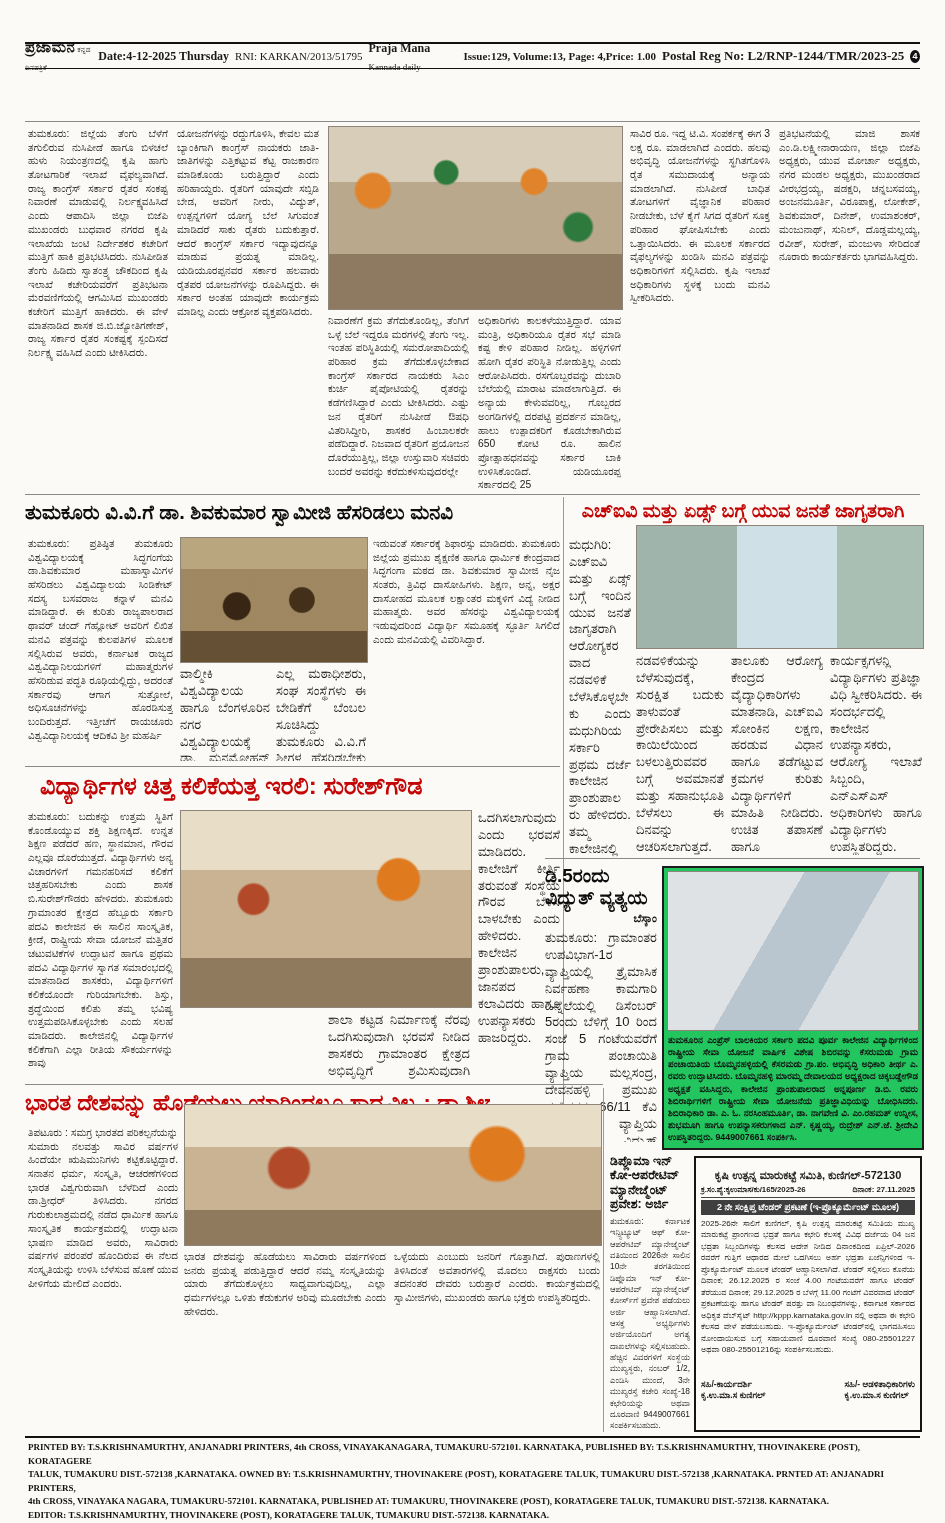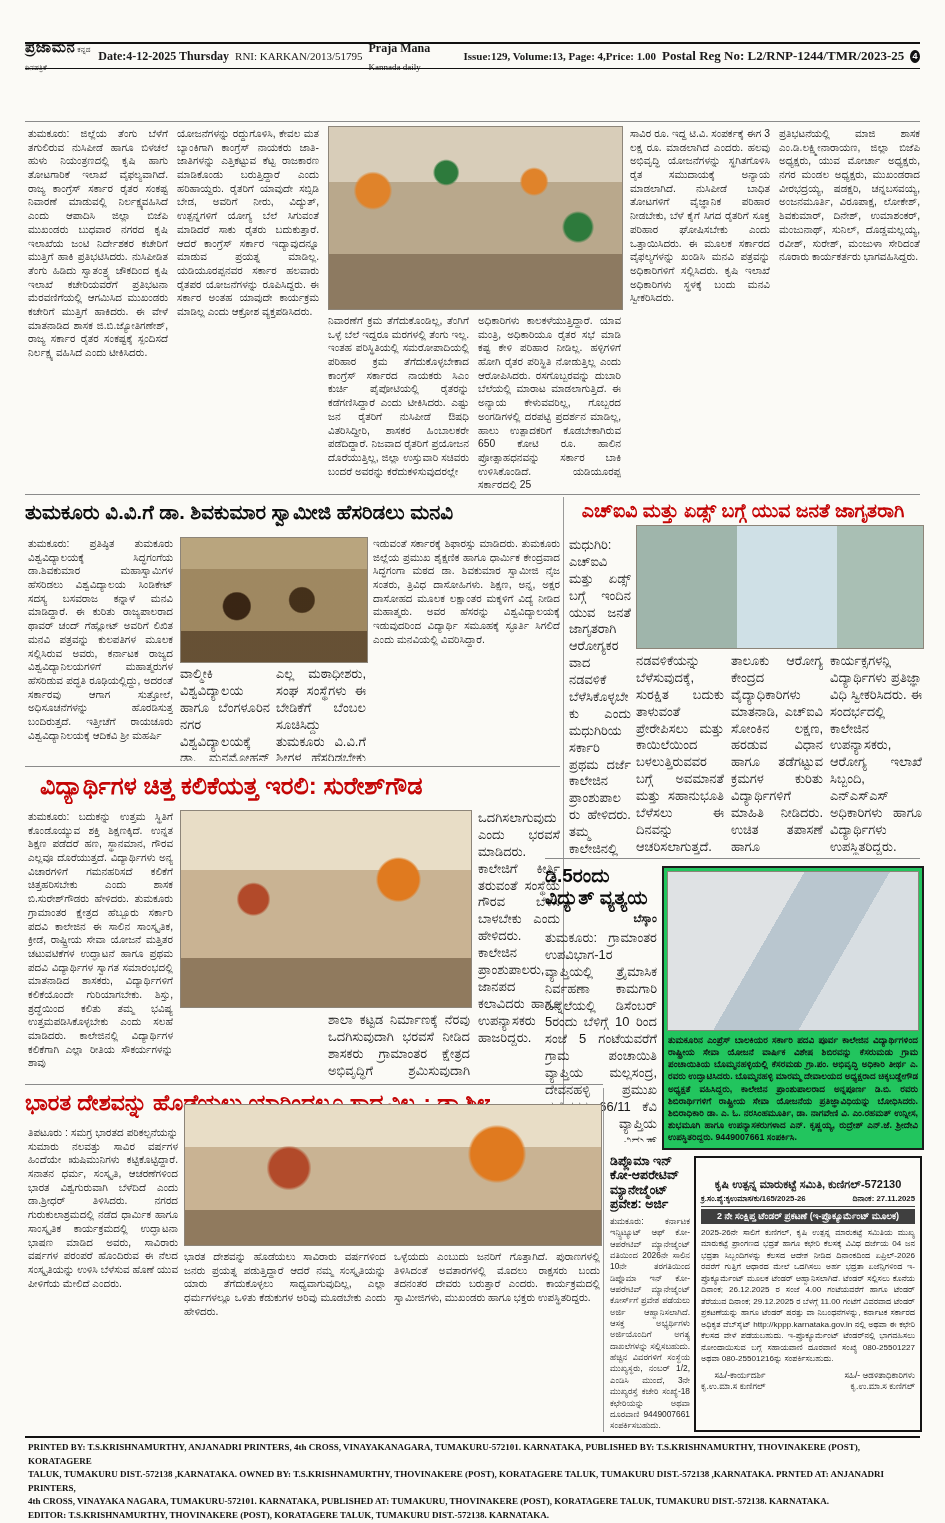--- a/index.html
+++ b/index.html
@@ -38,26 +38,26 @@
      linear-gradient(90deg,#9fb5ab 0 35%,#cfe0e6 35% 70%,#a9bfb4 70% 100%),
      linear-gradient(180deg,rgba(255,255,255,.35) 0 30%,rgba(0,0,0,0) 30% 75%,rgba(60,50,40,.45) 75% 100%);}
   .ph-hall{background:#cfd2d4;background-image:
      linear-gradient(120deg,#dfe2e4 0 40%,#b9c6cf 40% 65%,#d8dee2 65% 100%),
      linear-gradient(180deg,rgba(255,255,255,.4) 0 20%,rgba(0,0,0,0) 20% 70%,rgba(50,45,40,.5) 70% 100%);}
   .ph-event{background:#d3b896;background-image:
      radial-gradient(circle at 75% 35%, #e07a1f 0 8%, transparent 9%),
      radial-gradient(circle at 25% 45%, #b24a2a 0 6%, transparent 7%),
      linear-gradient(180deg,#e8ddc6 0 30%,#c9b393 30% 75%,#907a5e 75% 100%);}
   .nss-box{border:2px solid #1c1c1c;background:#22c55e;}
-  .tender{border:2px solid #141414;background:#fcfbf7;padding:20px 5px;box-sizing:border-box;}
+  .tender{border:2px solid #141414;background:#fcfbf7;padding:11px 5px;box-sizing:border-box;}
   .tender-hd{font-size:11px;font-weight:bold;text-align:center;line-height:1.25;}
   .tender-ref{display:flex;justify-content:space-between;font-size:7.8px;font-weight:bold;margin-top:2px;border-bottom:1px solid #444;padding-bottom:2px;}
   .tender-bar{background:#3f3f3f;color:#fff;font-size:9px;font-weight:bold;text-align:center;padding:2px 1px;margin-top:2px;}
   .tender-body{font-size:8.1px;line-height:1.42;text-align:justify;margin-top:3px;}
-  .tender-sig{display:flex;justify-content:space-between;font-size:8.6px;font-weight:normal;margin-top:5px;text-align:right;}
+  .tender-sig{display:flex;justify-content:space-between;font-size:8.6px;font-weight:bold;margin-top:23px;text-align:left;}
   .imprint{font-family:"Liberation Serif","DejaVu Serif",serif;font-size:9px;font-weight:bold;line-height:1.5;color:#111;}
   .power-h{font-size:19px;font-weight:bold;color:#0d0d0d;line-height:1.1;}
   .kicker{font-size:11px;font-weight:bold;text-align:right;color:#111;}
 </style>
 </head>
 <body>
 
 <div class="page">
 
   <div class="abs rule" style="left:25px;top:42px;width:895px;height:2px;"></div>

